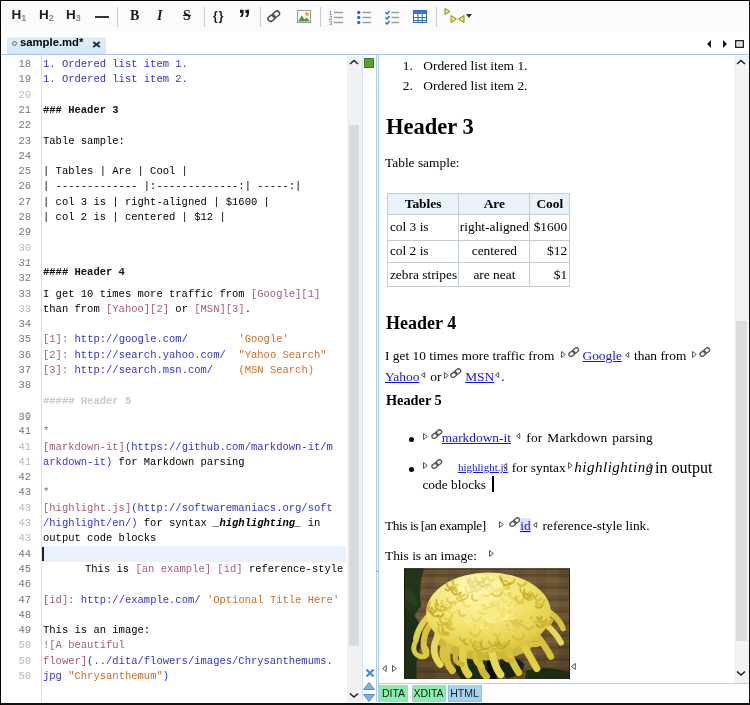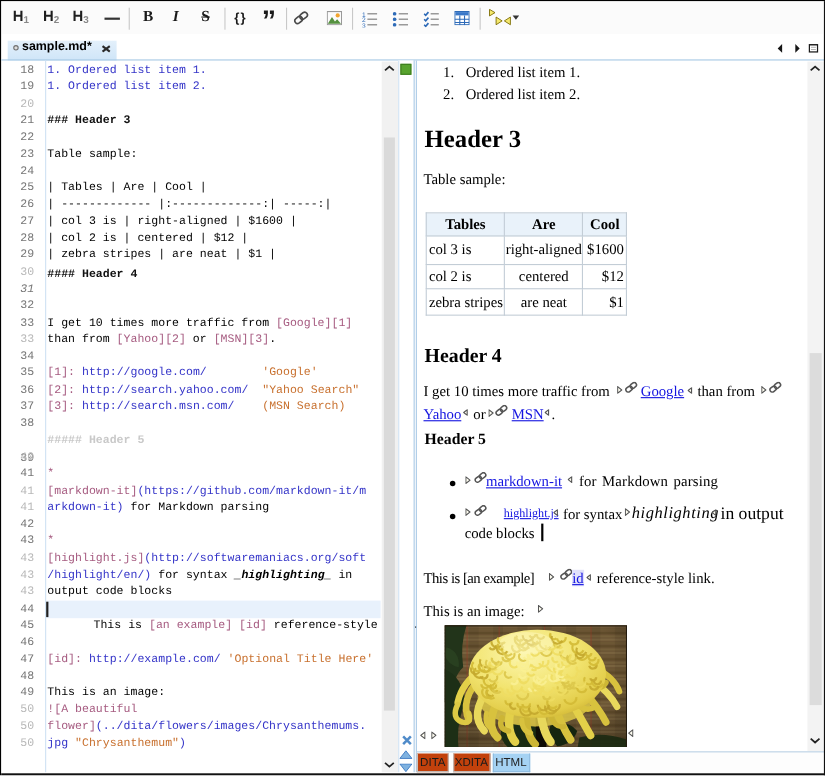--- a/index.html
+++ b/index.html
@@ -30,21 +30,21 @@
   #lsbthumb{position:absolute;left:2px;top:69px;width:10px;height:521px;background:#dadada;}
   #ovr{position:absolute;left:361px;top:54px;width:14px;height:647px;background:#ffffff;border-left:1px solid #cfe2f3;box-sizing:border-box;}
   #green{position:absolute;left:363px;top:57px;width:10px;height:10px;background:#58a32e;border:1px solid #3e7d1e;box-sizing:border-box;}
   #div1{position:absolute;left:375px;top:54px;width:1px;height:647px;background:#a9c9e6;}
   #div2{position:absolute;left:377px;top:54px;width:1px;height:647px;background:#a9c9e6;}
   .link{color:#1414e0;text-decoration:underline;}
   #rsb{position:absolute;left:733px;top:55px;width:15px;height:627px;background:#f3f3f3;}
   #rsbthumb{position:absolute;left:2px;top:265px;width:11px;height:320px;background:#dcdcdc;}
   #btabs{position:absolute;left:378px;top:682px;width:372px;height:19px;background:#fdfdfd;border-top:1px solid #b9d0e4;}
   .btab{position:absolute;top:1px;height:17px;font-size:10.5px;color:#1a1a1a;text-align:center;
-        line-height:17px;background:#c2410c;border:1px solid #c4c4c4;border-top:none;box-sizing:border-box;}
+        line-height:17px;background:#86efac;border:1px solid #c4c4c4;border-top:none;box-sizing:border-box;}
   #bord-r{position:absolute;left:748px;top:0;width:2px;height:705px;background:#111;}
   #bord-b{position:absolute;left:0;top:702px;width:750px;height:3px;background:#111;}
   .chev{stroke:#222;stroke-width:1.6;fill:none;}
 </style>
 </head>
 <body>
 <div id="win">
   <div id="toolbar">
       <div class="abs" style="left:9.5px;top:5px;font-size:13.5px;font-weight:bold;color:#1f1f1f;font-family:'Liberation Sans',sans-serif;">H<span style="font-size:9px;color:#888;vertical-align:-2px;">1</span></div>
 <div class="abs" style="left:37px;top:5px;font-size:13.5px;font-weight:bold;color:#1f1f1f;font-family:'Liberation Sans',sans-serif;">H<span style="font-size:9px;color:#888;vertical-align:-2px;">2</span></div>
@@ -171,24 +171,23 @@
 <div class="ln" style="left:2px;top:147.8px;">24</div>
 <div class="ln" style="left:2px;top:163.1px;">25</div>
 <div class="row" style="top:163.1px;">| Tables | Are | Cool |</div>
 <div class="ln" style="left:2px;top:178.4px;">26</div>
 <div class="row" style="top:178.4px;">| ------------- |:-------------:| -----:|</div>
 <div class="ln" style="left:2px;top:193.7px;">27</div>
 <div class="row" style="top:193.7px;">| col 3 is | right-aligned | $1600 |</div>
 <div class="ln" style="left:2px;top:209.0px;">28</div>
 <div class="row" style="top:209.0px;">| col 2 is | centered | $12 |</div>
 <div class="ln" style="left:2px;top:224.3px;">29</div>
-<div class="row" style="top:224.3px;">| zebra stripes | are neat | $1 |</div>
 <div class="ln lnd" style="left:2px;top:239.6px;">30</div>
 <div class="ln" style="left:2px;top:254.9px;font-style:italic;">31</div>
-<div class="row" style="top:242px;text-align:right;"><span class="mh">#### Header 4</span></div>
+<div class="row" style="top:264px;text-align:right;"><span class="mh">#### Header 4</span></div>
 <div class="ln" style="left:2px;top:270.2px;">32</div>
 <div class="ln" style="left:2px;top:285.5px;">33</div>
 <div class="row" style="top:285.5px;">I get 10 times more traffic from <span class="mm">[Google][1]</span></div>
 <div class="ln lnd" style="left:2px;top:300.8px;">33</div>
 <div class="row" style="top:300.8px;">than from <span class="mm">[Yahoo][2]</span> or <span class="mm">[MSN][3]</span>.</div>
 <div class="ln" style="left:2px;top:316.1px;">34</div>
 <div class="ln" style="left:2px;top:331.4px;">35</div>
 <div class="row" style="top:331.4px;"><span class="mm">[1]:</span> <span class="mb">http://google.com/</span>        <span class="mo">'Google'</span></div>
 <div class="ln" style="left:2px;top:346.7px;">36</div>
 <div class="row" style="top:346.7px;"><span class="mm">[2]:</span> <span class="mb">http://search.yahoo.com/</span>  <span class="mo">"Yahoo Search"</span></div>

